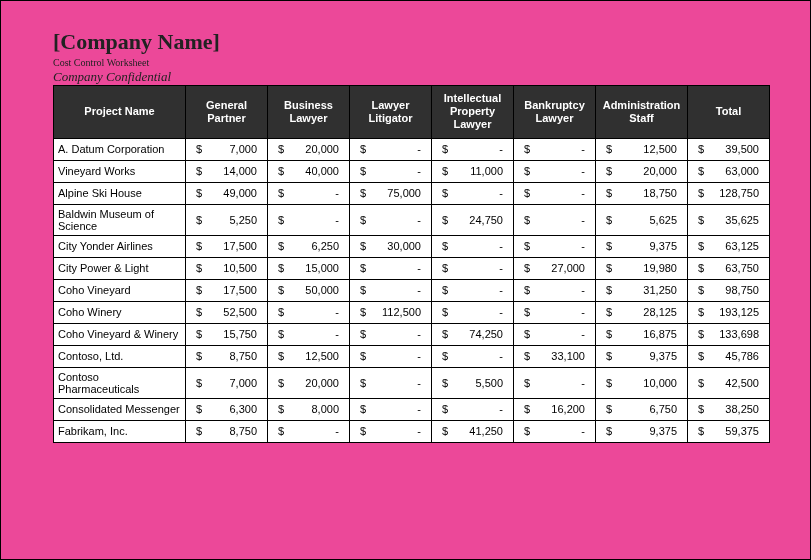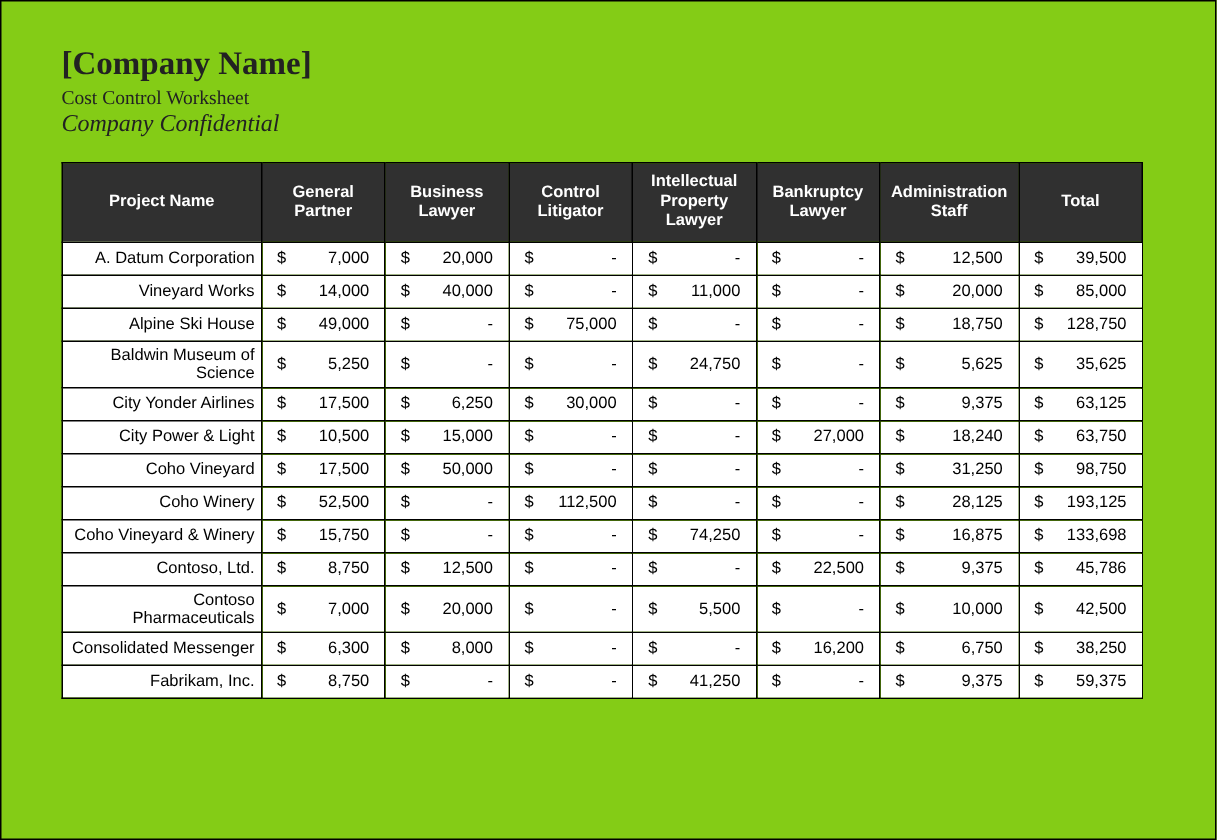--- a/index.html
+++ b/index.html
@@ -8,43 +8,42 @@
     padding: 0;
     background: #fff;
     font-family: Arial, Helvetica, sans-serif;
     font-size: 12px;
     color: #000;
   }
   .page {
     width: 811px;
     height: 560px;
     border: 1px solid #000;
-    padding: 28px 48px 28px 40px;
-    background: #84cc16;
+    padding: 28px 48px 28px 52px;
+    background: #ec4899;
     position: relative;
   }
   .company-name {
     font-family: Georgia, "Times New Roman", serif;
     font-size: 22px;
     font-weight: bold;
     color: #222;
     margin-bottom: 2px;
   }
   .subtitle {
     font-family: Georgia, "Times New Roman", serif;
-    font-size: 13px;
+    font-size: 10px;
     color: #222;
     margin-bottom: 1px;
   }
   .confidential {
     font-family: Georgia, "Times New Roman", serif;
-    font-size: 16px;
+    font-size: 13px;
     font-style: italic;
     color: #222;
-    margin-bottom: 16px;
   }
   table.cost {
     border-collapse: collapse;
     width: 100%;
     table-layout: fixed;
   }
   table.cost th {
     background: #303030;
     color: #fff;
     font-weight: bold;
@@ -57,21 +56,21 @@
     vertical-align: middle;
   }
   table.cost td {
     border: 1px solid #000;
     padding: 3px 4px;
     font-size: 11px;
     height: 22px;
     vertical-align: middle;
     background: #fff;
   }
-  .col-project { width: 130px; text-align: right; padding-left: 4px; }
+  .col-project { width: 130px; text-align: left; padding-left: 4px; }
   .money-cell {
     position: relative;
     padding: 0;
   }
   .money-inner {
     display: flex;
     justify-content: space-between;
     align-items: center;
     padding: 0 6px 0 6px;
     height: 100%;
@@ -97,21 +96,21 @@
       <col style="width:82px">
       <col style="width:82px">
       <col style="width:92px">
       <col style="width:82px">
     </colgroup>
     <thead>
       <tr id="header-row">
           <th>Project Name</th>
           <th>General Partner</th>
           <th>Business Lawyer</th>
-          <th>Control Litigator</th>
+          <th>Lawyer Litigator</th>
           <th>Intellectual Property Lawyer</th>
           <th>Bankruptcy Lawyer</th>
           <th>Administration Staff</th>
           <th>Total</th>
         </tr>
     </thead>
     <tbody id="table-body">
         <tr>
           <td class="col-project">A. Datum Corporation</td>
           <td class="money-cell">
@@ -191,21 +190,21 @@
           </td>
           <td class="money-cell">
             <div class="money-inner">
               <span class="dollar">$</span>
               <span class="amount">20,000</span>
             </div>
           </td>
           <td class="money-cell">
             <div class="money-inner">
               <span class="dollar">$</span>
-              <span class="amount">85,000</span>
+              <span class="amount">63,000</span>
             </div>
           </td>
         </tr>
         <tr>
           <td class="col-project">Alpine Ski House</td>
           <td class="money-cell">
             <div class="money-inner">
               <span class="dollar">$</span>
               <span class="amount">49,000</span>
             </div>
@@ -365,21 +364,21 @@
           </td>
           <td class="money-cell">
             <div class="money-inner">
               <span class="dollar">$</span>
               <span class="amount">27,000</span>
             </div>
           </td>
           <td class="money-cell">
             <div class="money-inner">
               <span class="dollar">$</span>
-              <span class="amount">18,240</span>
+              <span class="amount">19,980</span>
             </div>
           </td>
           <td class="money-cell">
             <div class="money-inner">
               <span class="dollar">$</span>
               <span class="amount">63,750</span>
             </div>
           </td>
         </tr>
         <tr>
@@ -539,21 +538,21 @@
           </td>
           <td class="money-cell">
             <div class="money-inner">
               <span class="dollar">$</span>
               <span class="amount">-</span>
             </div>
           </td>
           <td class="money-cell">
             <div class="money-inner">
               <span class="dollar">$</span>
-              <span class="amount">22,500</span>
+              <span class="amount">33,100</span>
             </div>
           </td>
           <td class="money-cell">
             <div class="money-inner">
               <span class="dollar">$</span>
               <span class="amount">9,375</span>
             </div>
           </td>
           <td class="money-cell">
             <div class="money-inner">

